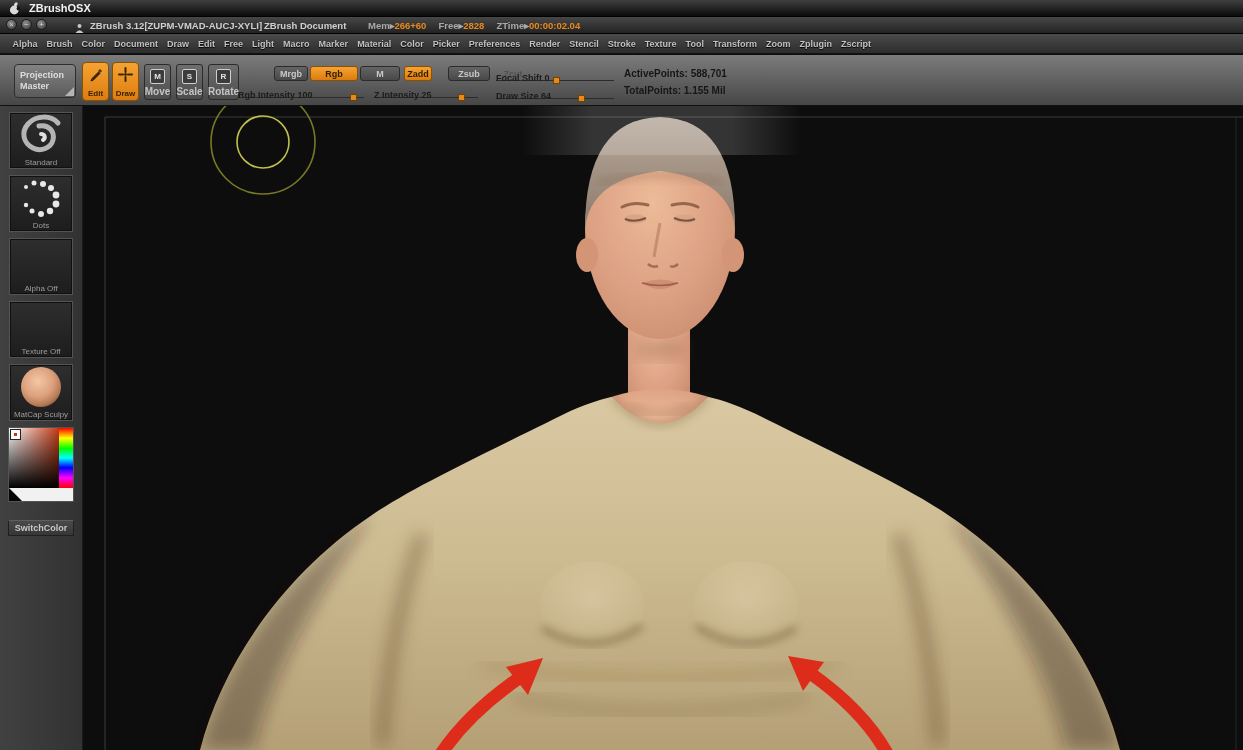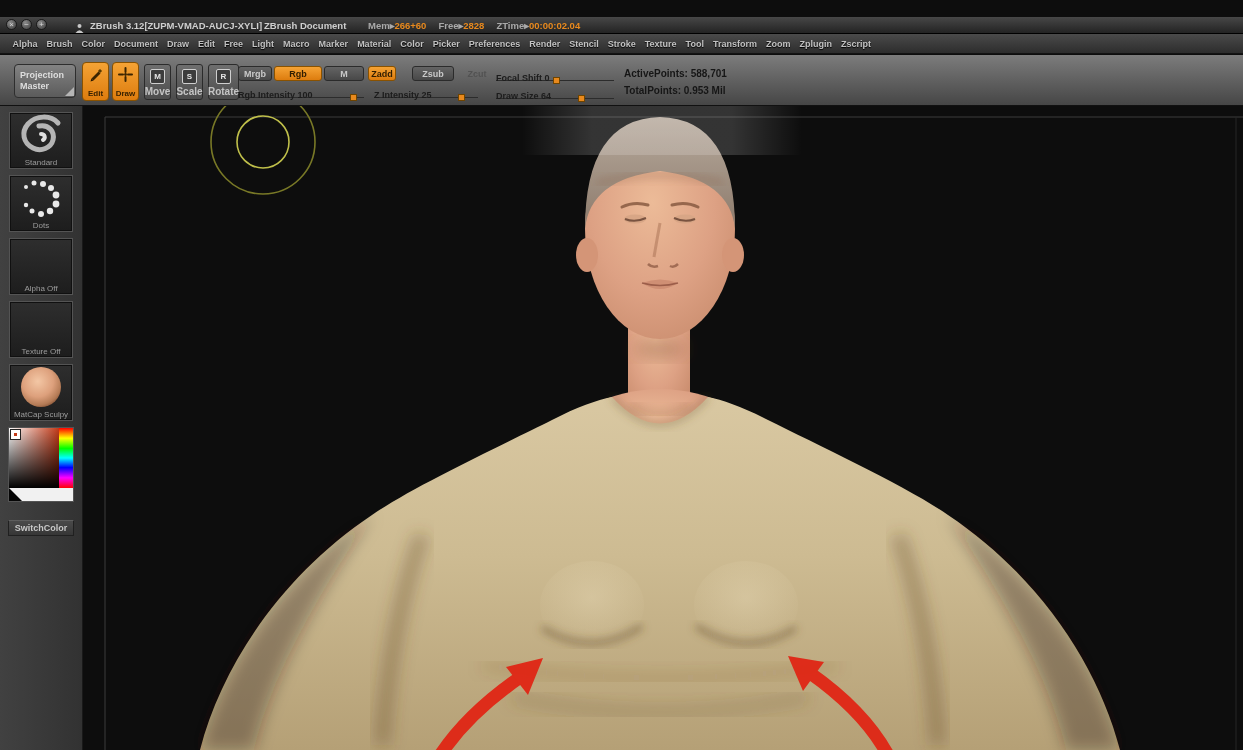--- a/index.html
+++ b/index.html
@@ -51,21 +51,21 @@
           padding:4px 0 2px;box-sizing:border-box;}
   .obtn-big .lbl{font-size:8px;font-weight:bold;color:#341f00;}
   .gbtn-big{position:absolute;top:9px;width:27px;height:36px;border-radius:3px;
           background:linear-gradient(#6e6e6e,#4c4c4c);border:1px solid #2b2b2b;
           display:flex;flex-direction:column;align-items:center;justify-content:space-between;
           padding:4px 0 2px;box-sizing:border-box;}
   .gbtn-big .lbl{font-size:10px;font-weight:bold;color:#c4c4c4;}
   .letter{width:13px;height:13px;border:1px solid #cfcfcf;border-radius:2px;background:#3c3c3c;
           color:#e4e4e4;font-size:8px;font-weight:bold;display:flex;align-items:center;justify-content:center;}
   .sbtn{position:absolute;top:11px;height:15px;border-radius:3px;box-sizing:border-box;
-        font-size:9px;font-weight:bold;display:flex;align-items:center;justify-content:center;}
+        font-size:9px;font-weight:bold;display:flex;align-items:center;justify-content:center;margin-left:36px;}
   .sbtn.gray{background:linear-gradient(#646464,#484848);border:1px solid #2b2b2b;color:#c9c9c9;}
   .sbtn.orange{background:linear-gradient(#f5a335,#dd7c0e);border:1px solid #8a5200;color:#301d00;}
   .sbtn.dim{background:transparent;border:none;color:#525252;}
   .slider{position:absolute;height:13px;border-bottom:1px solid #2c2c2c;}
   .slider .slabel{font-size:9px;font-weight:bold;color:#1c1c1c;white-space:nowrap;}
   .thumb{position:absolute;bottom:-4px;width:7px;height:7px;background:#e8891d;
          border:1px solid #6f4400;box-sizing:border-box;}
   .points{position:absolute;left:624px;font-size:10px;font-weight:bold;color:#161616;}
 
   
@@ -96,20 +96,30 @@
        display:flex;align-items:center;justify-content:center;}
 
   
   .canvas{position:absolute;left:82px;top:105px;width:1161px;height:645px;background:#0d0d0d;overflow:hidden;}
 </style>
 </head>
 <body>
 
 <div class="screen">
 
+  <div class="os-bar">
+    <span class="apple">
+      <svg width="11" height="13" viewBox="0 0 11 13">
+        <ellipse cx="6.8" cy="2.4" rx="1.5" ry="2.2" fill="#d9d9d9" transform="rotate(35 6.8 2.4)"></ellipse>
+        <circle cx="5.3" cy="8" r="4.4" fill="#d9d9d9"></circle>
+        <circle cx="9.6" cy="6.6" r="2" fill="#151515"></circle>
+      </svg>
+    </span>
+    <span class="os-app">ZBrushOSX</span>
+  </div>
 
   <div class="titlebar">
     <span class="tl c">×</span>
     <span class="tl m">−</span>
     <span class="tl z">+</span>
     <span class="zb-icon">
       <svg width="11" height="11" viewBox="0 0 11 11">
         <circle cx="5.5" cy="3" r="2" fill="#c8c8c8"></circle>
         <path d="M1.5,10 Q5.5,4.5 9.5,10 Z" fill="#c8c8c8"></path>
       </svg>
@@ -208,21 +218,21 @@
       <span class="slabel">Focal Shift 0</span>
       <span class="thumb" style="left:57px;"></span>
     </div>
 
     <div class="slider" style="left:496px;top:30px;width:118px;">
       <span class="slabel">Draw Size 64</span>
       <span class="thumb" style="left:82px;"></span>
     </div>
 
     <div class="points" style="top:13px;">ActivePoints: 588,701</div>
-    <div class="points" style="top:30px;">TotalPoints: 0.953 Mil</div>
+    <div class="points" style="top:30px;">TotalPoints: 1.155 Mil</div>
   </div>
 
   <div class="sidebar">
 
     <div class="tile">
       <span class="art">
         <svg width="62" height="46" viewBox="0 0 62 46">
           <path d="M29,13 C39,11 45,19 43,27 C41,35 31,39 23,35 C13,30 11,19 18,11 C26,2 41,2 48,10" stroke="#c4c4c4" stroke-width="5" fill="none" stroke-linecap="round" opacity="0.9"></path>
           <path d="M31,21 C35,21 36,25 33,27" stroke="#e0e0e0" stroke-width="4" fill="none" stroke-linecap="round"></path>
         </svg>

